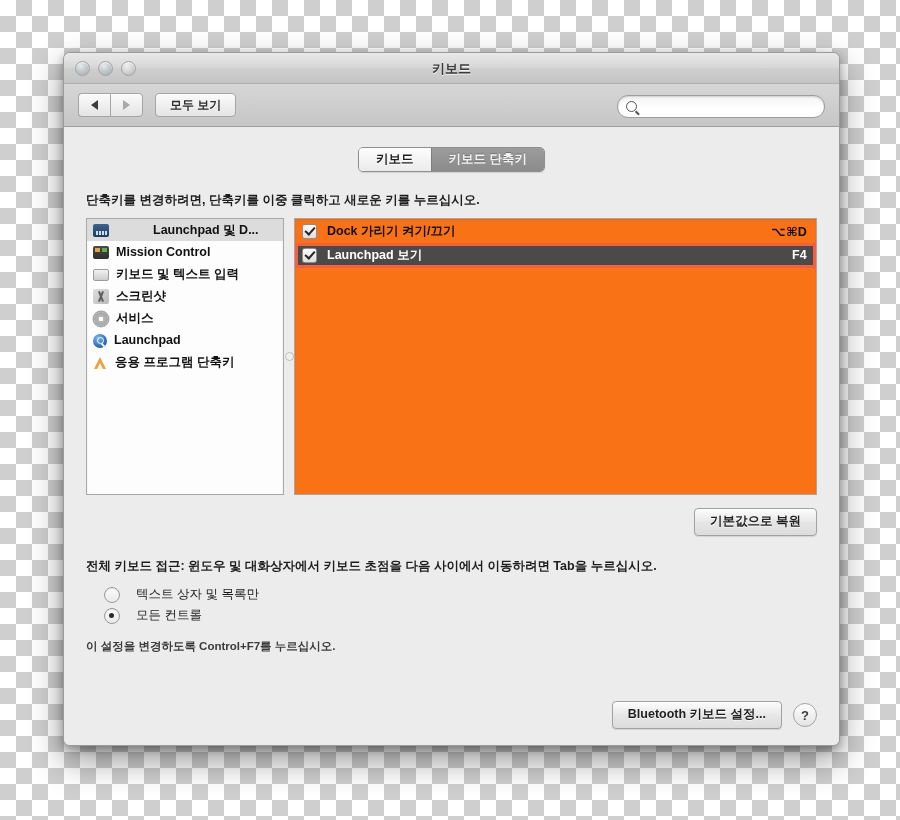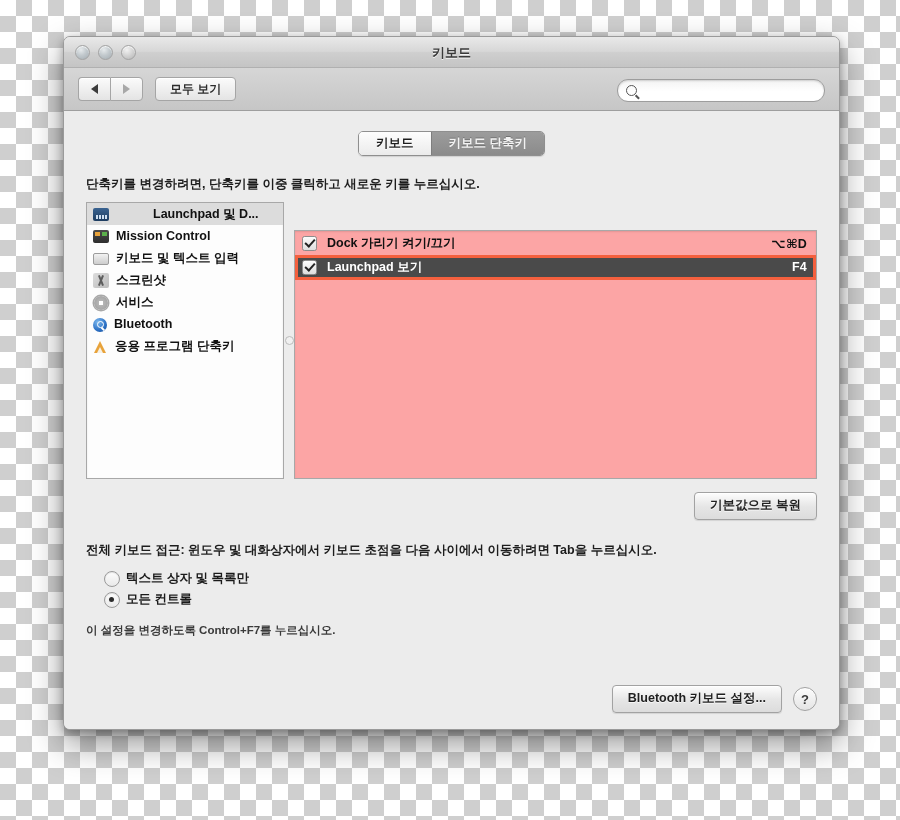--- a/index.html
+++ b/index.html
@@ -14,21 +14,21 @@
       linear-gradient(45deg, #cfcfcf 25%, transparent 25%, transparent 75%, #cfcfcf 75%),
       linear-gradient(45deg, #cfcfcf 25%, transparent 25%, transparent 75%, #cfcfcf 75%);
     background-size: 32px 32px;
     background-position: 0 0, 16px 16px;
     position: relative;
   }
 
   
   .window {
     position: absolute;
-    left: 63px; top: 36px;
+    left: 63px; top: 52px;
     width: 775px; height: 692px;
     border-radius: 7px;
     background: #ececec;
     box-shadow: 0 14px 34px rgba(0,0,0,0.42), 0 3px 9px rgba(0,0,0,0.28);
     border: 1px solid #9a9a9a;
     overflow: hidden;
     display: flex;
     flex-direction: column;
   }
 
@@ -181,26 +181,25 @@
     display: flex; align-items: center; justify-content: center;
     background: transparent;
   }
   .grip {
     width: 7px; height: 7px; border-radius: 50%;
     border: 1px solid #bbb; background: #f0f0f0;
   }
 
   .shortcuts {
     flex: 1;
-    background: #fca5a5;
+    background: #f97316;
     border: 1px solid #a8a8a8;
     box-shadow: inset 0 1px 2px rgba(0,0,0,0.10);
     overflow: hidden;
     position: relative;
-    margin-top: 28px;
   }
   .srow {
     display: flex; align-items: center;
     height: 24px;
     padding: 0 9px 0 7px;
     font-size: 12.5px; font-weight: bold;
     color: #111;
     gap: 10px;
   }
   .srow.selected { background: #4a4a4a; color: #ffffff; justify-content: space-between; }
@@ -236,23 +235,23 @@
     padding: 4px 15px 5px 15px;
     text-shadow: 0 1px 0 rgba(255,255,255,0.7);
   }
 
   .access-text {
     font-size: 12.5px; font-weight: bold; color: #1d1d1d;
     margin-top: 22px;
   }
   .radios { margin-top: 9px; padding-left: 18px; }
   .radio-row {
-    display: flex; align-items: center; gap: 6px;
+    display: flex; align-items: center; gap: 16px;
     height: 21px;
-    font-size: 12.5px; font-weight: bold; color: #1a1a1a;
+    font-size: 12.5px; font-weight: normal; color: #1a1a1a;
   }
   .radio {
     width: 14px; height: 14px; border-radius: 50%; flex: none;
     border: 1px solid #9a9a9a;
     background: linear-gradient(to bottom, #fdfdfd 0%, #e9e9e9 100%);
     box-shadow: inset 0 1px 1px rgba(0,0,0,0.10);
     position: relative;
   }
   .radio.on::after {
     content: ""; position: absolute; left: 4px; top: 4px;
@@ -419,21 +418,21 @@
         <div class="side-item">
           <span class="ico ico-scissors"></span>
           <span class="side-label">스크린샷</span>
         </div>
         <div class="side-item">
           <span class="ico ico-gear"></span>
           <span class="side-label">서비스</span>
         </div>
         <div class="side-item">
           <span class="ico ico-spotlight"></span>
-          <span class="side-label">Bluetooth</span>
+          <span class="side-label">Launchpad</span>
         </div>
         <div class="side-item">
           <span class="ico ico-appA"></span>
           <span class="side-label">응용 프로그램 단축키</span>
         </div>
       </div>
 
       <div class="divider">
         <span class="grip"></span>
       </div>

